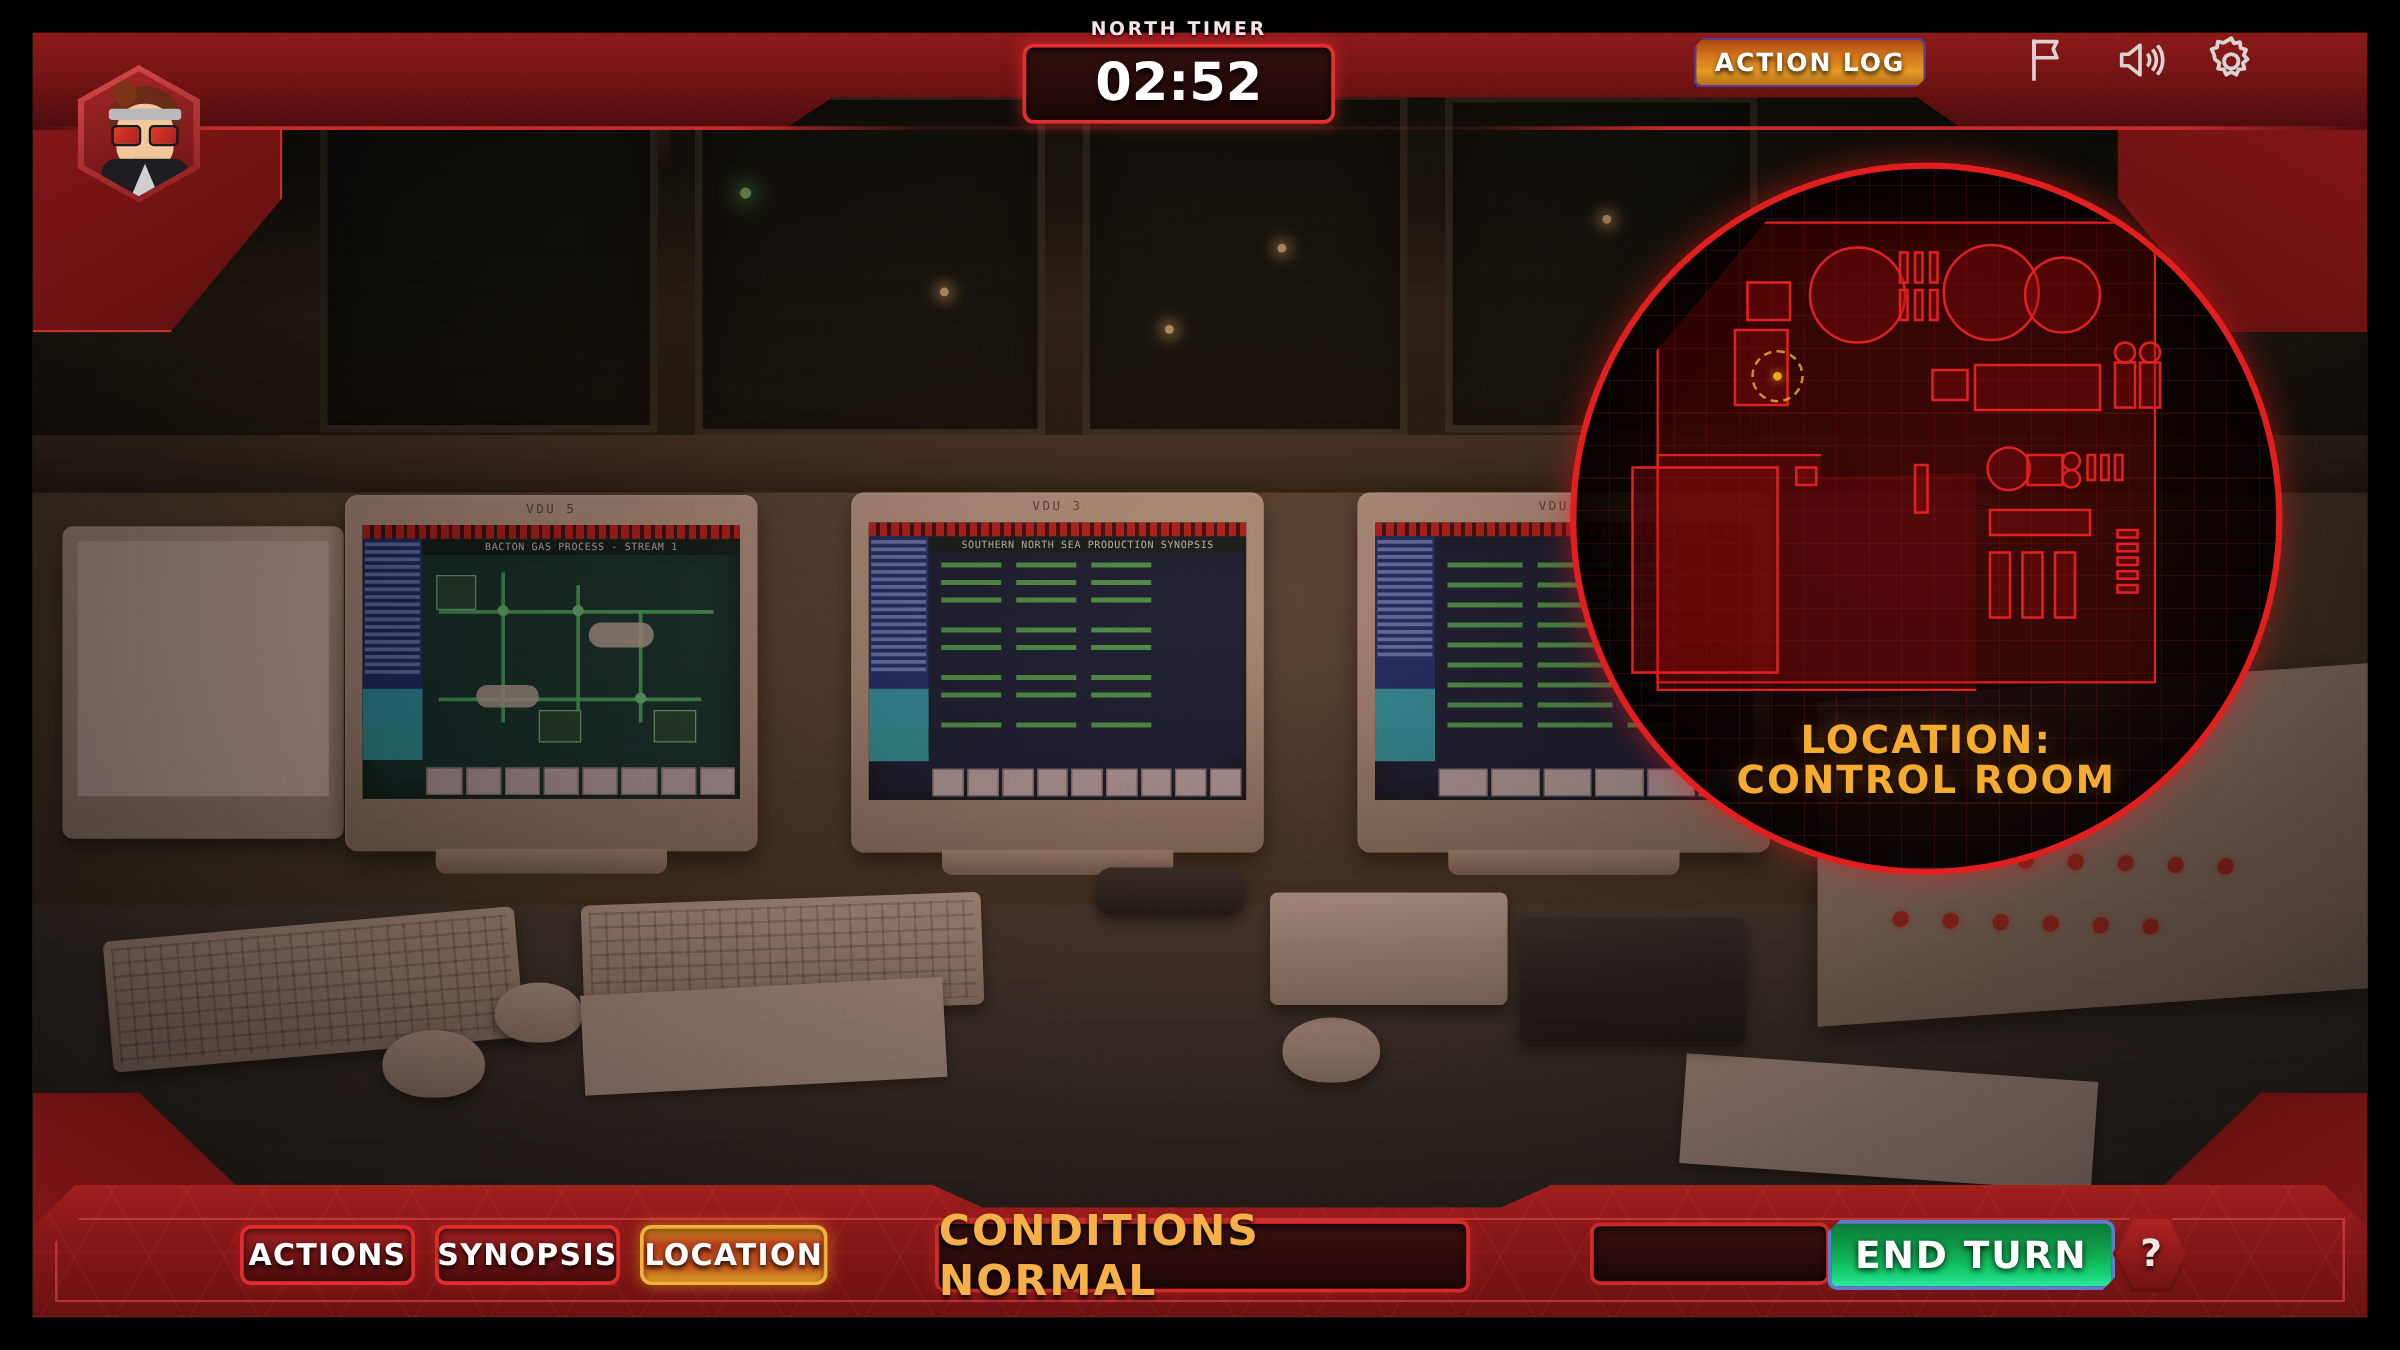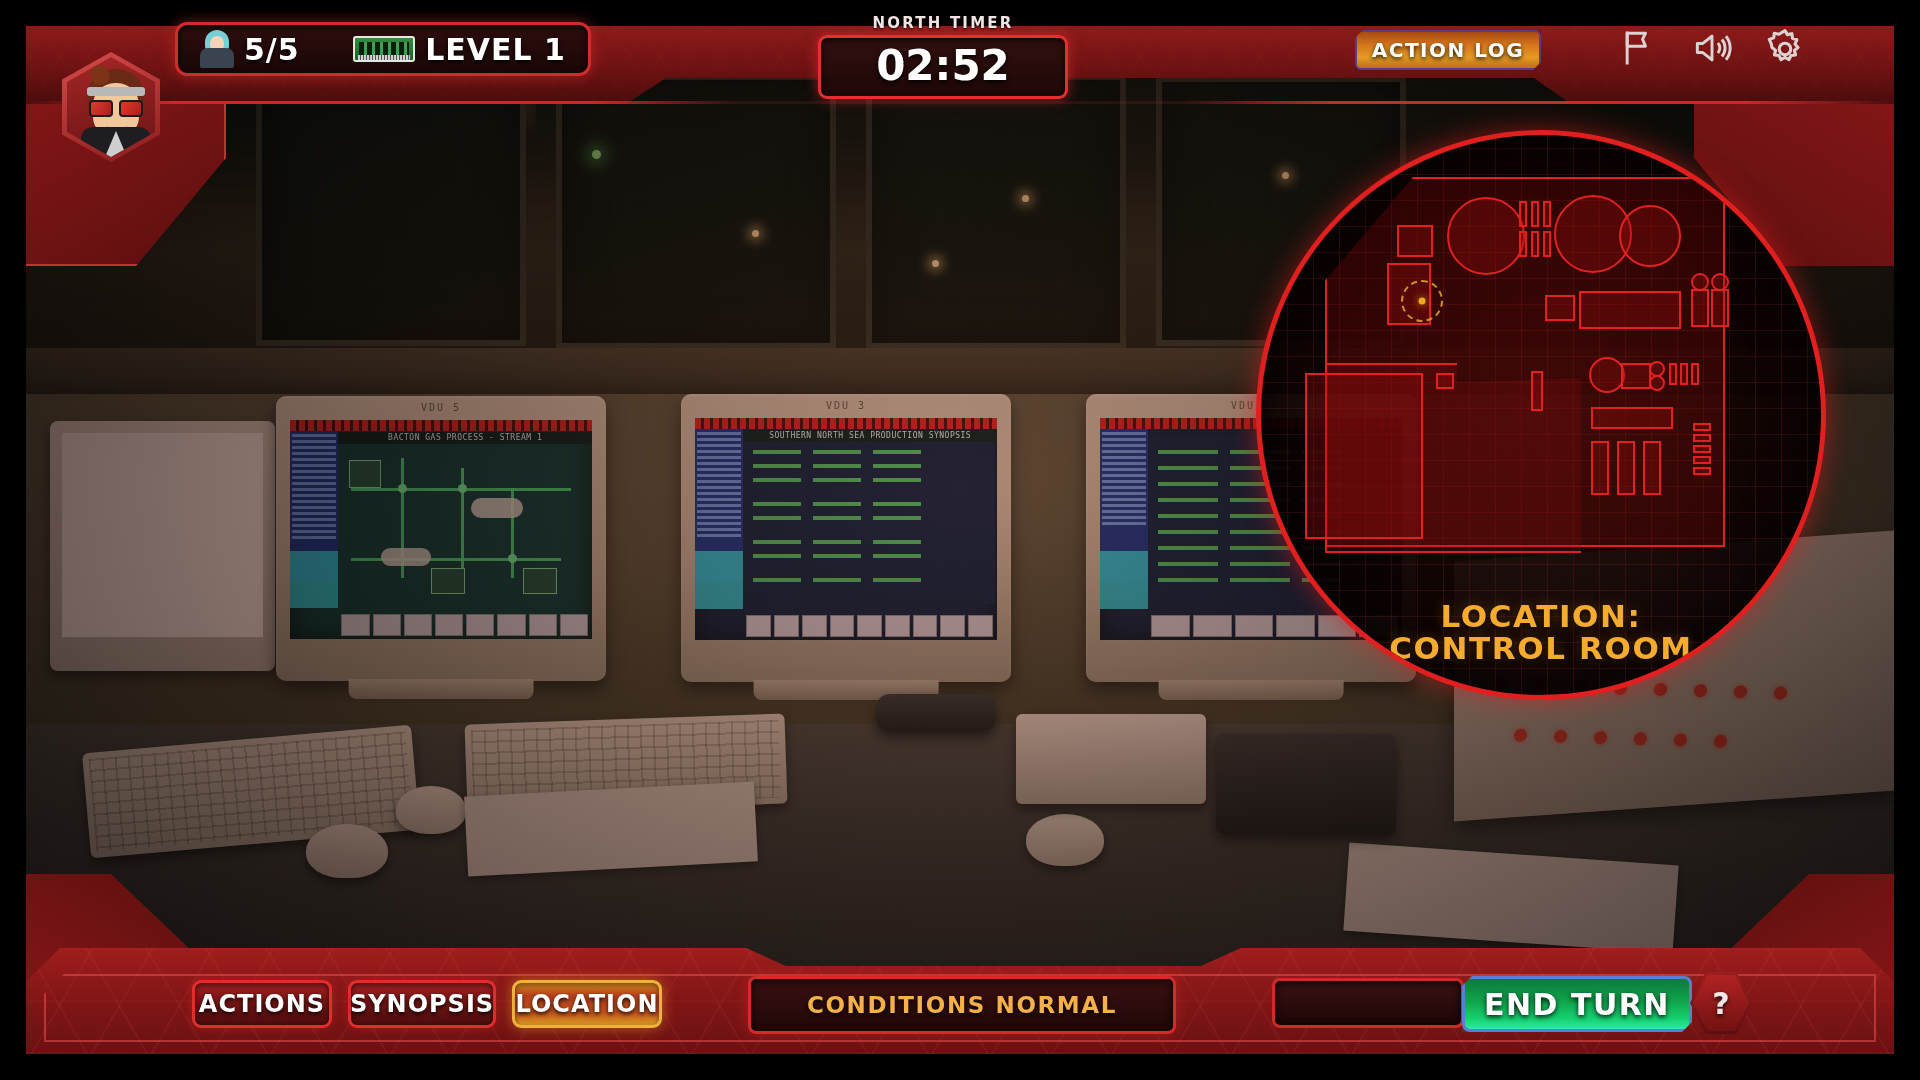--- a/index.html
+++ b/index.html
@@ -392,21 +392,21 @@
   #playermark{
     position:absolute; left:140px; top:145px; width:42px; height:42px;
     border:2px dashed rgba(230,170,40,.85); border-radius:50%;
   }
   #playermark i{
     position:absolute; left:50%; top:50%; transform:translate(-50%,-50%);
     width:7px;height:7px;border-radius:50%;
     background:#f0a91e; box-shadow:0 0 8px rgba(245,175,35,.9);
   }
   #radarlabel{
-    position:absolute; left:0; right:0; bottom:30px;
+    position:absolute; left:0; right:0; bottom:54px;
     text-align:center; z-index:3;
     color:#f5ab2e; font-weight:bold;
     font-family:"DejaVu Sans", sans-serif;
     font-size:31px; line-height:1.05; letter-spacing:1.6px;
     text-shadow:0 2px 6px rgba(0,0,0,.95), 0 0 12px rgba(245,150,20,.35);
   }
 
   
   #botbar{
     position:absolute; left:26px; bottom:26px; width:1868px; height:106px;
@@ -456,21 +456,21 @@
 
   #conditions{
     position:absolute; left:748px; bottom:46px; width:428px; height:58px;
     background:linear-gradient(180deg,#3a1010,#200707);
     border:3px solid #d42a2a; border-radius:8px;
     display:flex;align-items:center;justify-content:center;
     z-index:15;
     box-shadow:0 0 14px rgba(215,45,45,.45), inset 0 2px 8px rgba(0,0,0,.85);
   }
   #conditions span{
-    color:#f6b048; font-size:23px; font-weight:bold; letter-spacing:1.6px;
+    color:#f6b048; font-size:34px; font-weight:bold; letter-spacing:1.6px;
     font-family:"DejaVu Sans", sans-serif;
     text-shadow:0 2px 4px rgba(0,0,0,.9);
   }
 
   #sidepanel{
     position:absolute; left:1272px; bottom:52px; width:192px; height:50px;
     background:linear-gradient(180deg,#3b1212,#1c0606);
     border:3px solid #cf2a2a; border-radius:8px;
     z-index:15;
     box-shadow:inset 0 2px 8px rgba(0,0,0,.85);
@@ -785,31 +785,20 @@
       <div class="p-glass">
           <i></i>
           <i></i>
         </div>
       <div class="p-mouth"></div>
       <div class="p-body"></div>
       <div class="p-collar"></div>
     </div>
   </div>
 
-  <div id="statpill">
-    <div class="hoodie">
-      <div class="hd"></div>
-        <div class="fc"></div>
-        <div class="bd"></div>
-    </div>
-    <div class="statnum">5/5</div>
-    <div id="statgap"></div>
-    <div class="ramicon"></div>
-    <div class="statnum">LEVEL 1</div>
-  </div>
 
   <div class="statgroup" id="grp-timer">
     <div class="lbl">NORTH TIMER</div>
     <div class="val">02:52</div>
   </div>
 
   <div id="actionlog">
     <span>ACTION LOG</span>
   </div>
 

